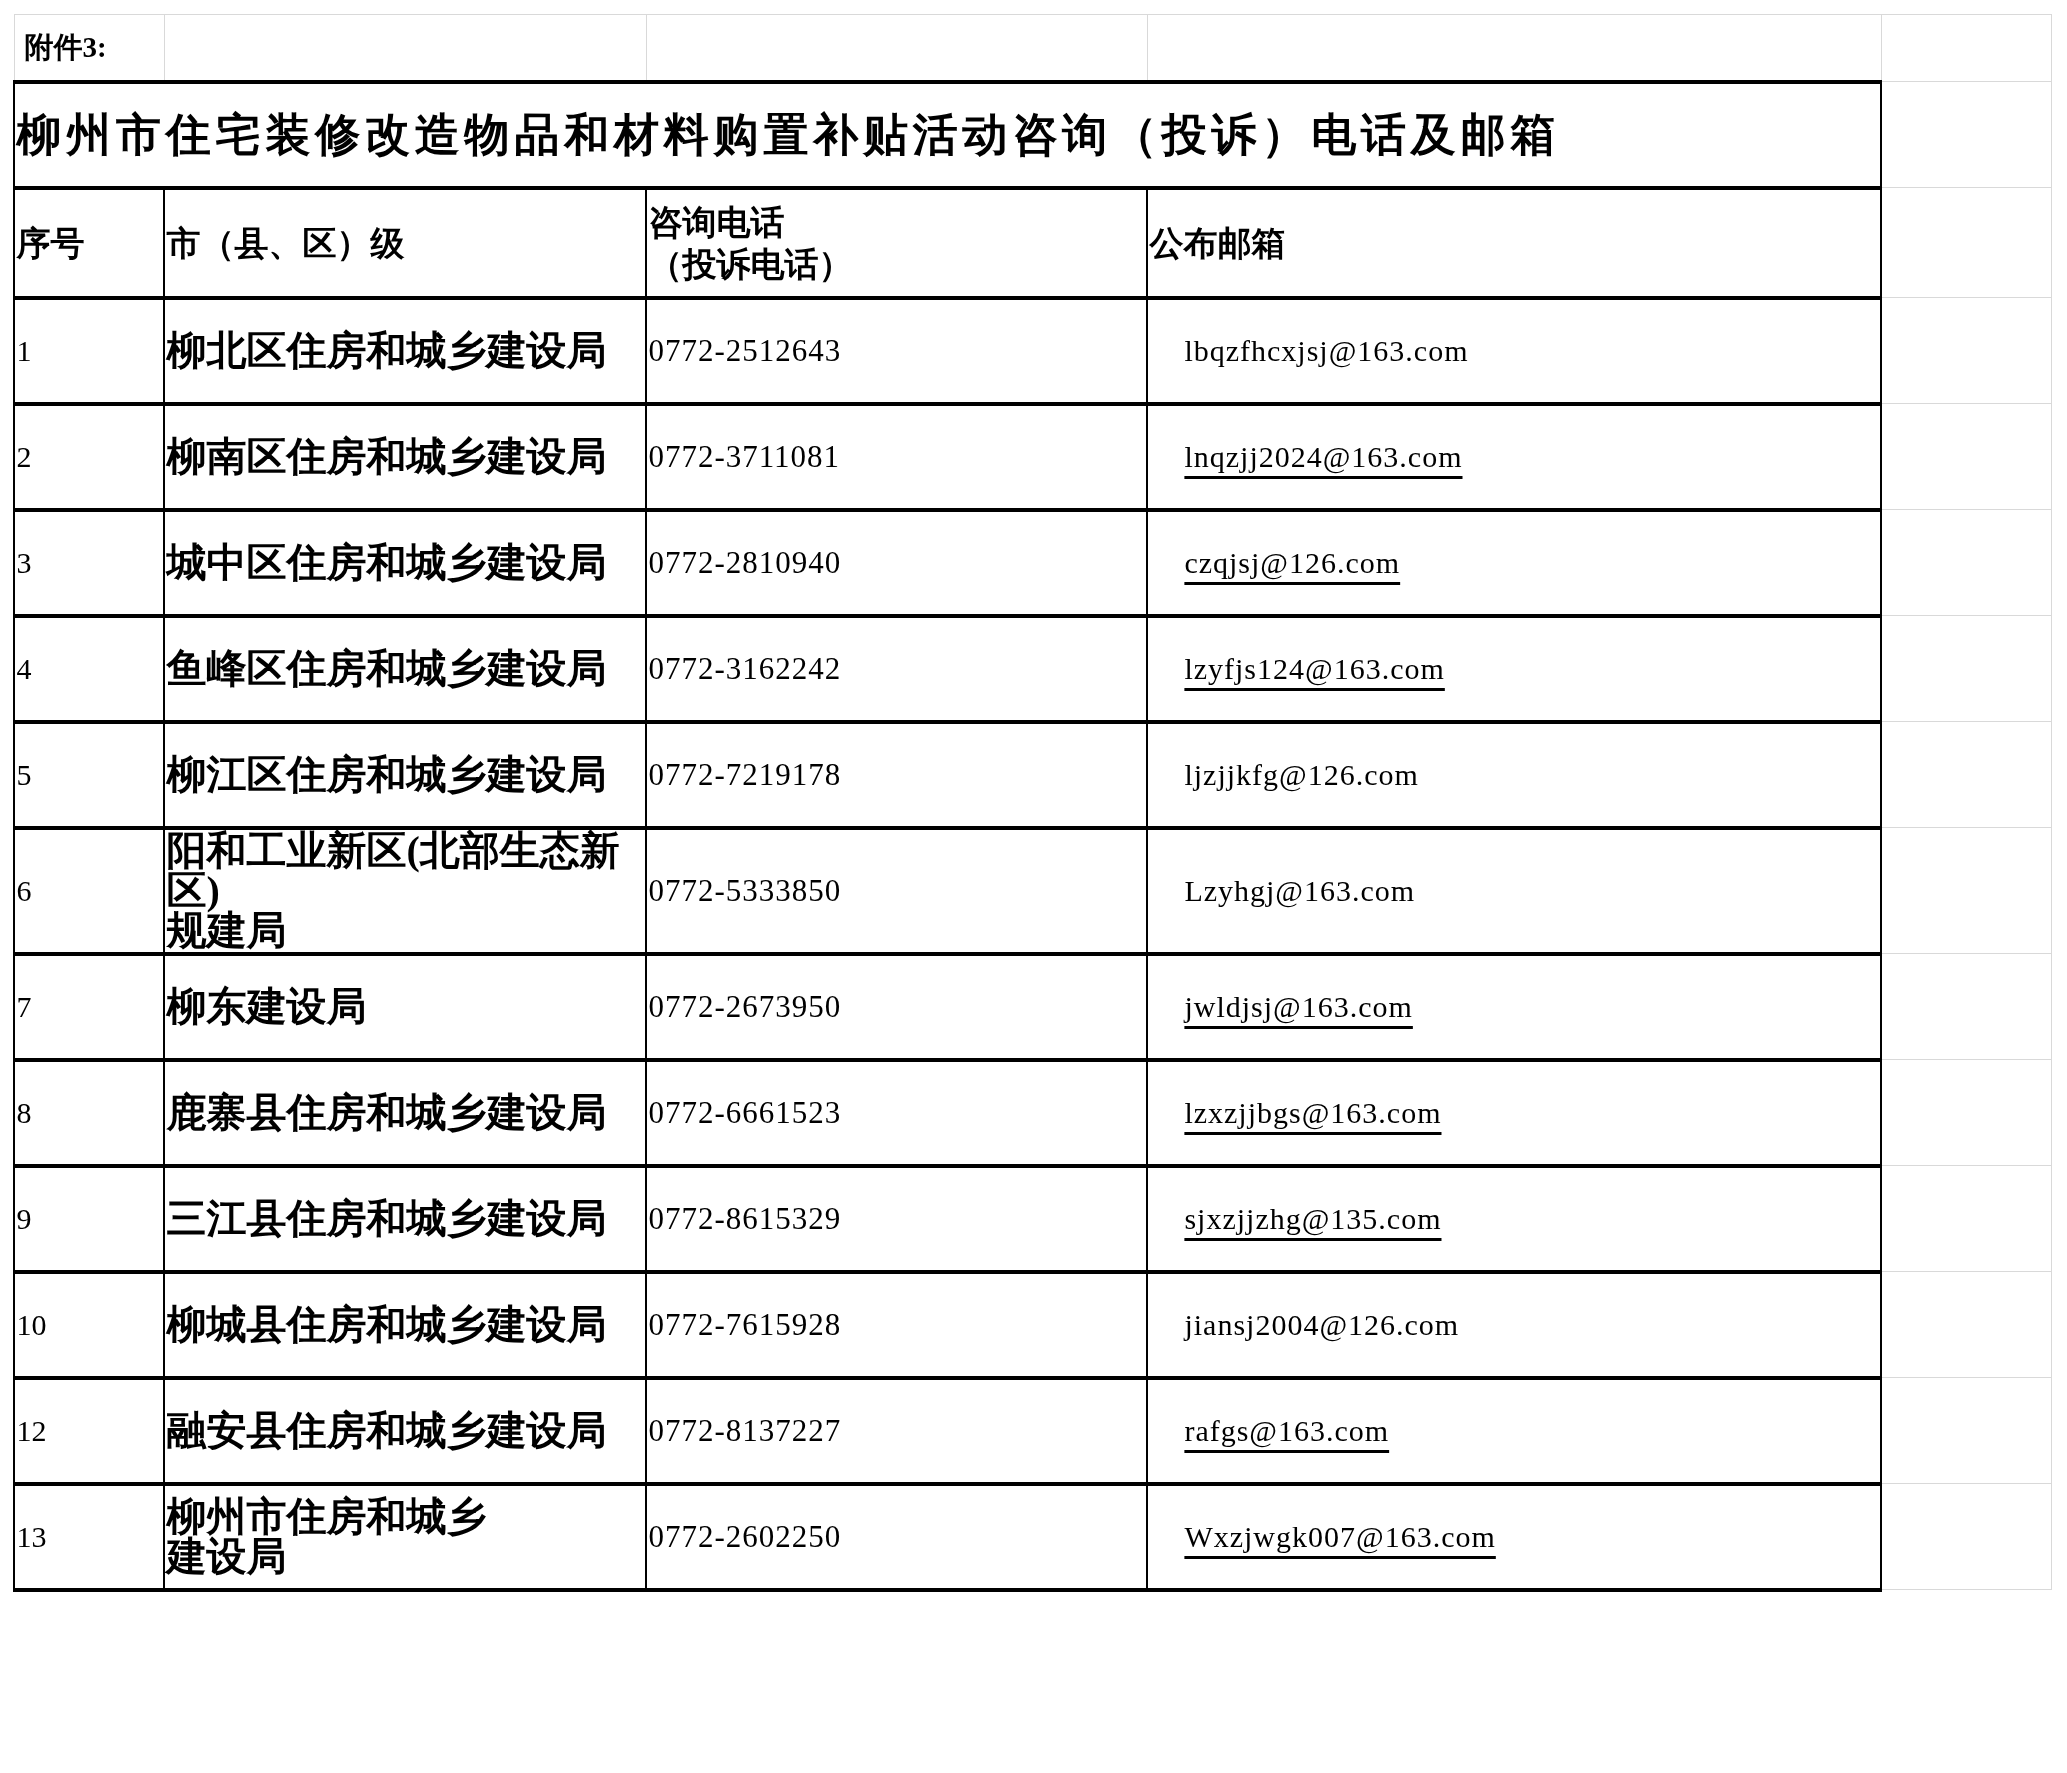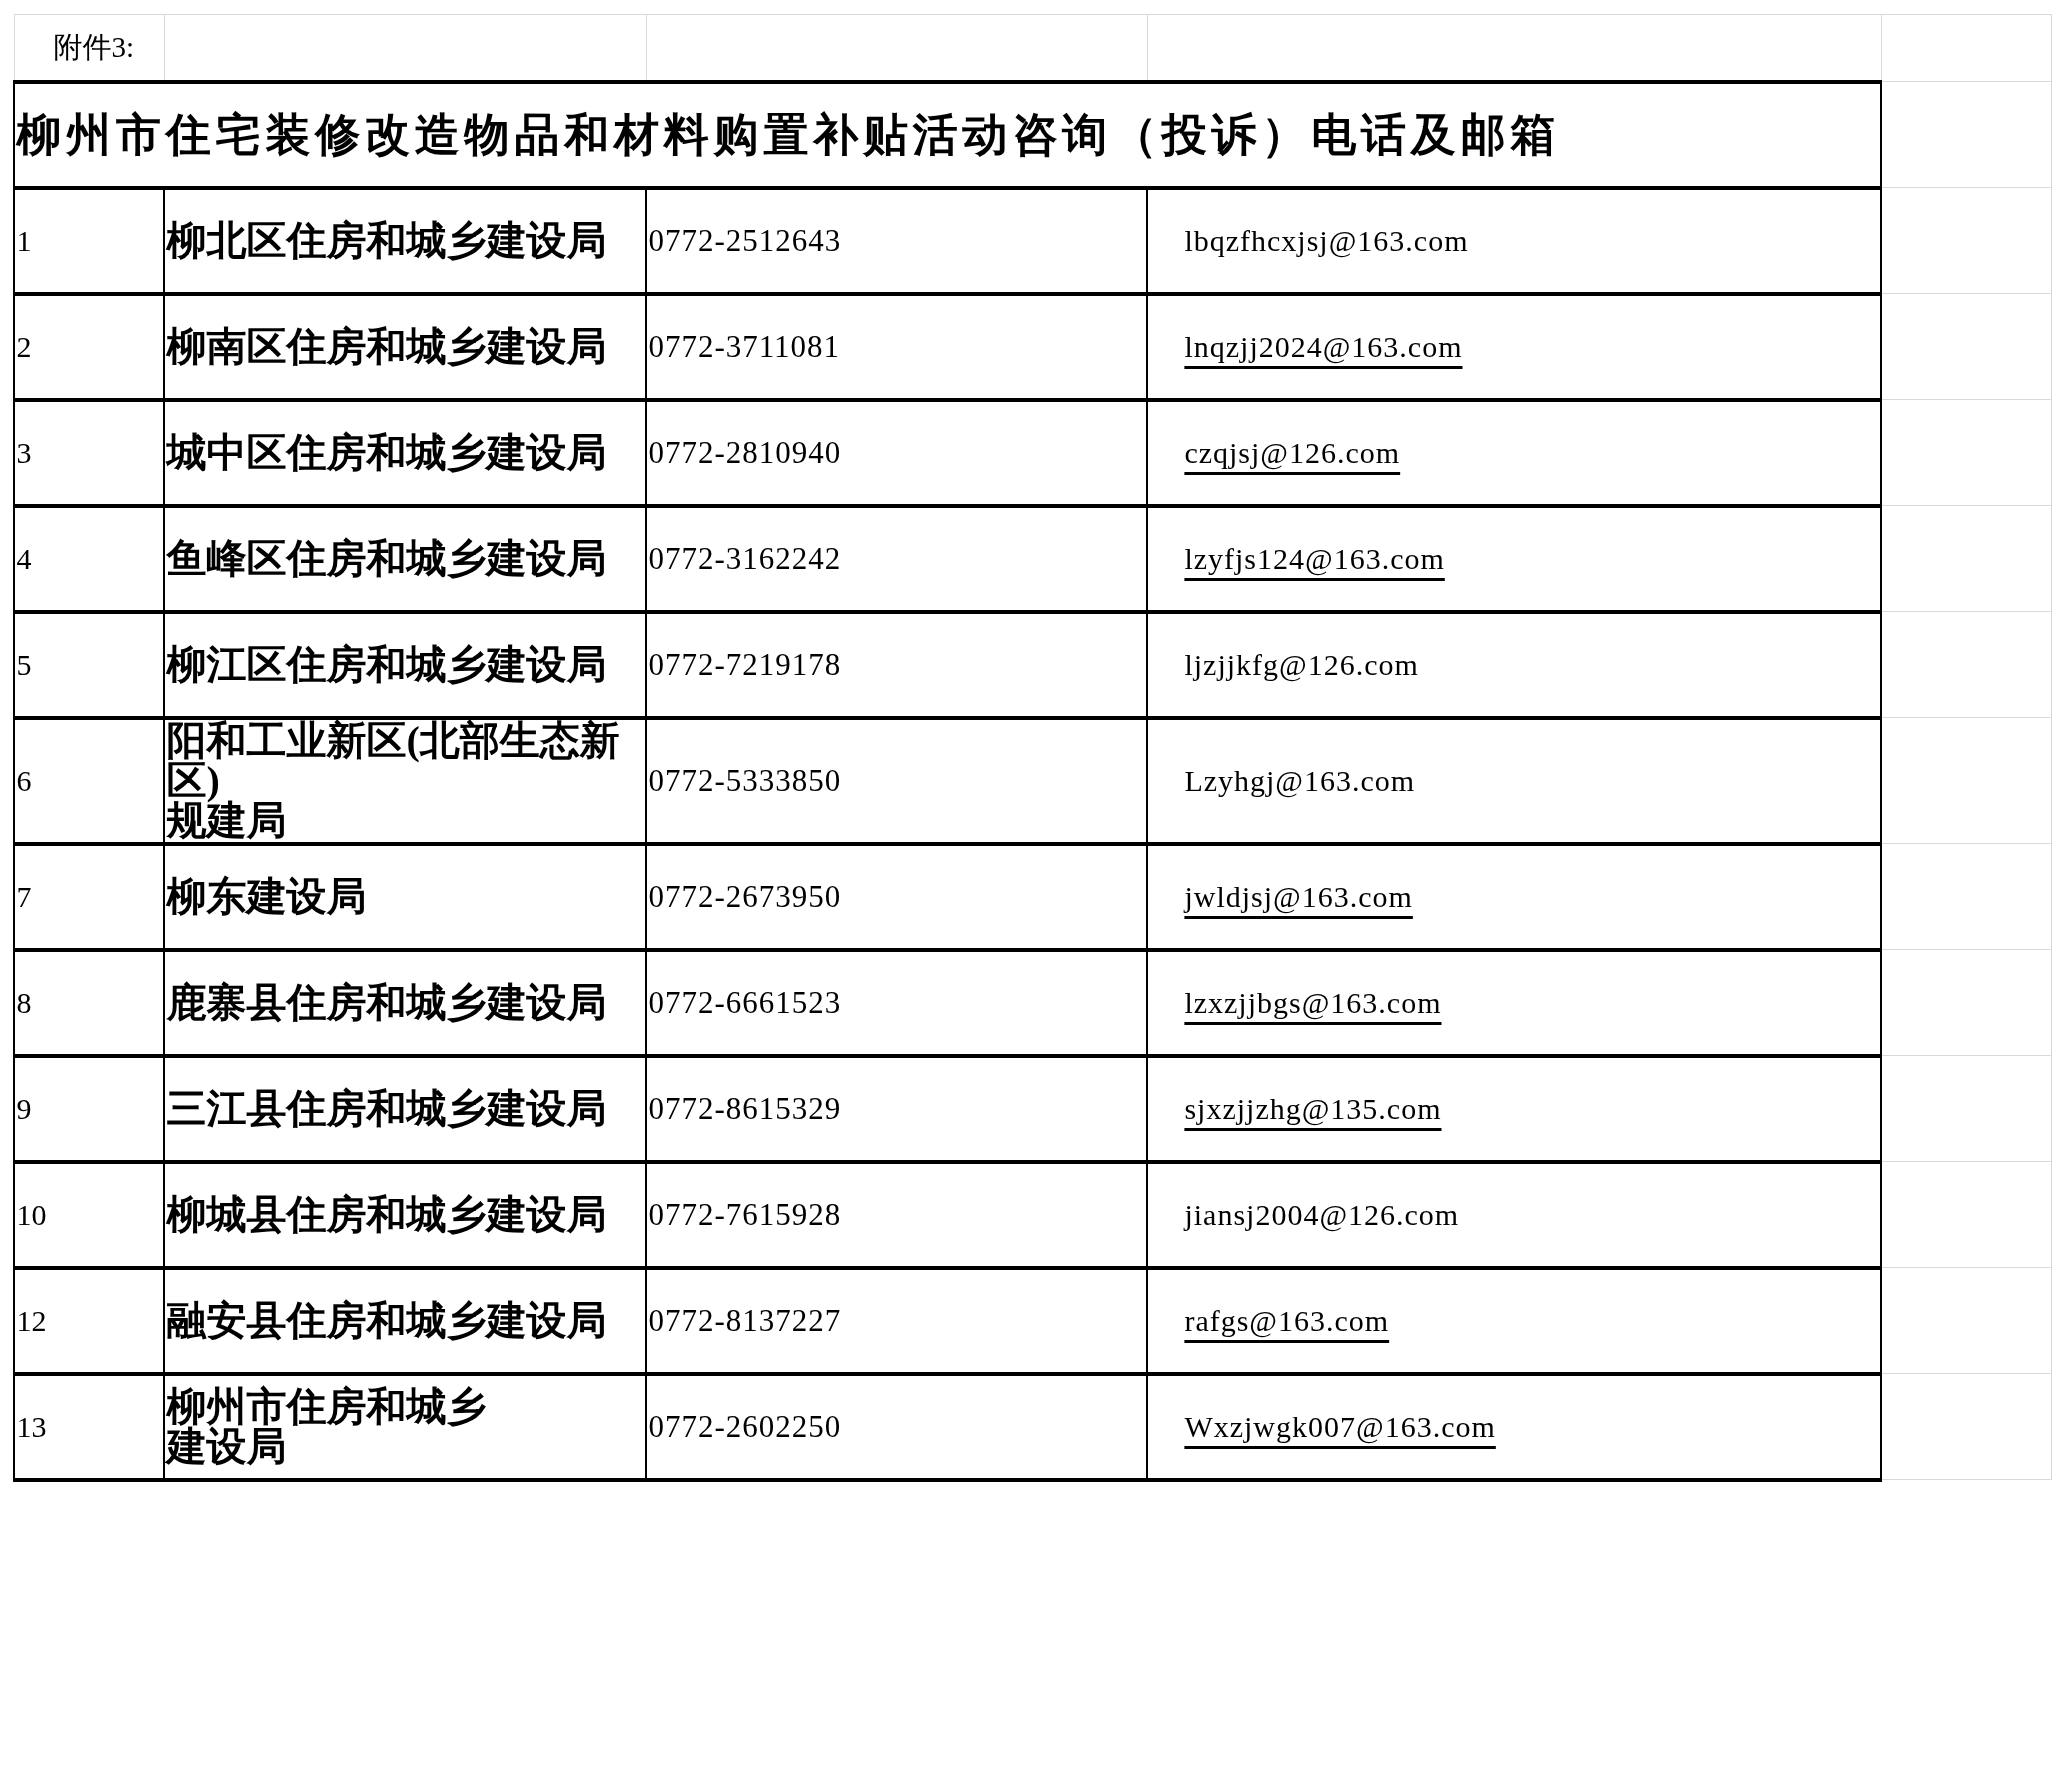--- a/index.html
+++ b/index.html
@@ -21,24 +21,25 @@
     width: 2038px;
   }
   
   tr.toprow { height: 67px; }
   tr.toprow td {
     border: 1.9px solid #d9d9d9;
     background: #ffffff;
   }
   td.attachment {
     font-size: 29px;
-    text-align: center;
+    text-align: left;
     vertical-align: middle;
     padding-left: 9.6px;
     font-family: "Liberation Serif", "DejaVu Serif", serif;
+    font-weight: bold;
   }
   
   td.main {
     border-left: 2.9px solid #000000;
     border-right: 2.9px solid #000000;
     border-top: 4.8px solid #000000;
     border-bottom: 4.8px solid #000000;
     text-align: left;
     vertical-align: middle;
     background: #ffffff;
@@ -101,20 +102,28 @@
       <td></td>
       <td></td>
       <td class="ghost"></td>
     </tr>
 
     <tr class="titlerow">
       <td class="main title" colspan="4">柳州市住宅装修改造物品和材料购置补贴活动咨询（投诉）电话及邮箱</td>
       <td class="ghost"></td>
     </tr>
 
+    <tr class="headrow">
+      <td class="main">序号</td>
+      <td class="main">市（县、区）级</td>
+      <td class="main">咨询电话
+（投诉电话）</td>
+      <td class="main">公布邮箱</td>
+      <td class="ghost"></td>
+    </tr>
 
     </tbody>
       <tbody id="table-body">
         <tr class="datarow">
     <td class="main c-index">1</td>
     <td class="main c-region">柳北区住房和城乡建设局</td>
     <td class="main c-phone">0772-2512643</td>
     <td class="main c-email">lbqzfhcxjsj@163.com</td>
     <td class="ghost"></td>
   </tr>

